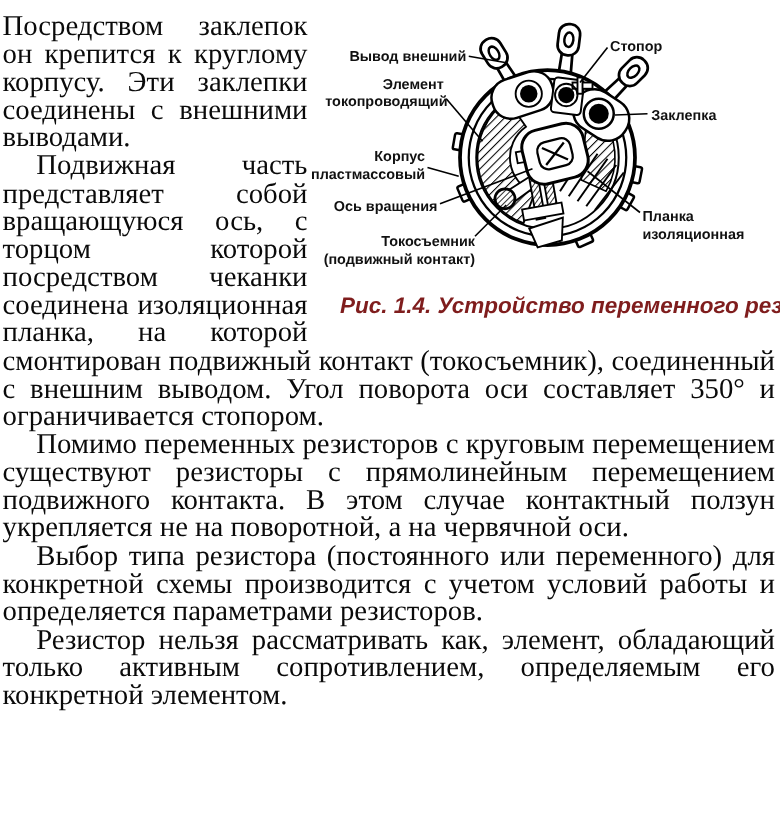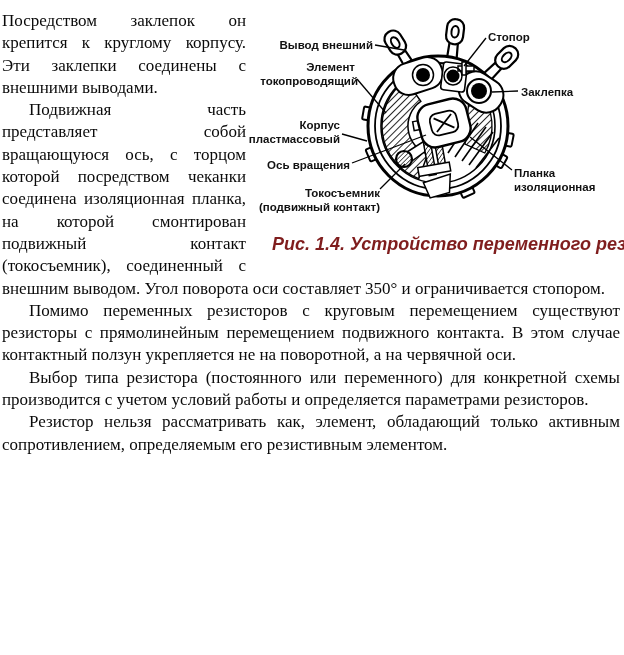--- a/index.html
+++ b/index.html
@@ -8,21 +8,21 @@
     width:624px;height:655px;
     box-sizing:border-box;
     padding:10px 4px 0 2px;
     background:#fff;
     font-family:"Liberation Serif","DejaVu Serif",serif;
     color:#0a0a0a;
     overflow:hidden;
   }
   .para{
     margin:0;
-    font-size:17px;
+    font-size:23px;
     line-height:22.3px;
     text-align:justify;
     text-indent:27px;
   }
   .para.first{text-indent:0;}
   .para b{font-weight:bold;}
   .fig{
     float:right;
     width:362px;
     margin:3px 0 11px 12px;
@@ -158,15 +158,15 @@
 
     <figcaption class="fig-caption">
       <span class="cap-label">Рис. 1.4.</span><span class="cap-text">Устройство переменного резистора</span>
     </figcaption>
   </figure>
 
   <p class="para first">Посредством заклепок он крепится к круглому корпусу. Эти заклепки соединены с внешними выводами.</p>
   <p class="para">Подвижная часть представляет собой вращающуюся ось, с торцом которой посредством чеканки соединена изоляционная планка, на которой смонтирован подвижный контакт (токосъемник), соединенный с внешним выводом. Угол поворота оси составляет 350° и ограничивается стопором.</p>
   <p class="para">Помимо переменных резисторов с круговым перемещением существуют резисторы с прямолинейным перемещением подвижного контакта. В этом случае контактный ползун укрепляется не на поворотной, а на червячной оси.</p>
   <p class="para">Выбор типа резистора (постоянного или переменного) для конкретной схемы производится с учетом условий работы и определяется параметрами резисторов.</p>
-  <p class="para">Резистор нельзя рассматривать как, элемент, обладающий только активным сопротивлением, определяемым его резистивным элементом.</p>
+  <p class="para">Резистор нельзя рассматривать как, элемент, обладающий только активным сопротивлением, определяемым его конкретной элементом.</p>
 
 </div>
 
 </body></html>

